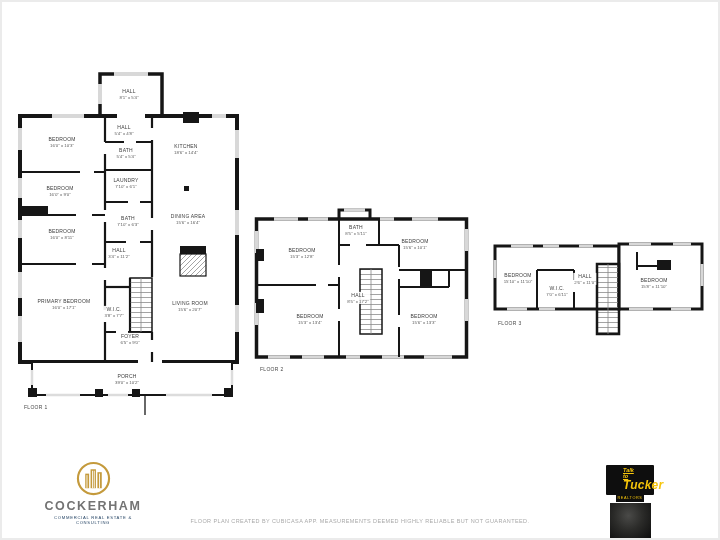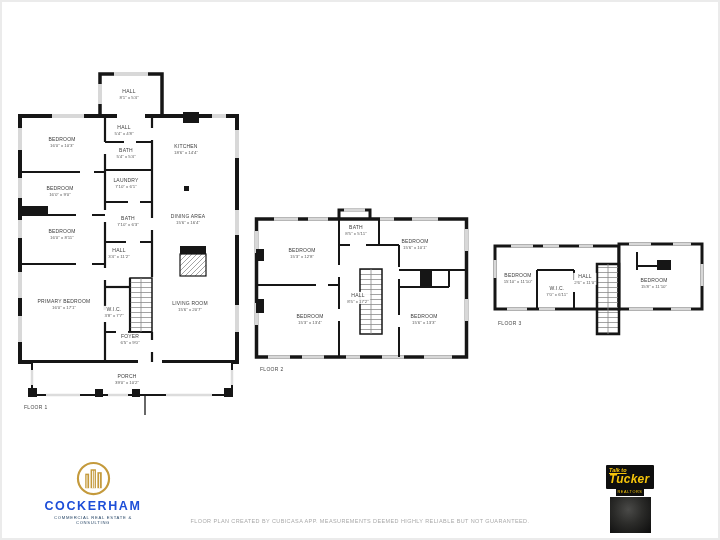--- a/index.html
+++ b/index.html
@@ -14,26 +14,26 @@
     white-space:nowrap;background:rgba(255,255,255,.92);padding:0 1px;
     line-height:1.3;z-index:5;
   }
   .room-name{display:block;font-size:5px;color:#3d3d3d;letter-spacing:.2px;}
   .room-dims{display:block;font-size:4.4px;color:#5a5a5a;}
   .floor-name{position:absolute;font-size:5px;color:#4a4a4a;letter-spacing:.3px;z-index:5;}
 
   
   .cockerham{position:absolute;left:36px;top:459px;width:110px;text-align:center;z-index:6;}
   .ck-icon{display:block;margin:0 auto 3px;}
-  .ck-name{font-size:12.5px;font-weight:bold;color:#1d4ed8;letter-spacing:1.6px;}
+  .ck-name{font-size:12.5px;font-weight:bold;color:#737373;letter-spacing:1.6px;}
   .ck-tag{font-size:4.2px;color:#1c3c5e;letter-spacing:.7px;margin-top:2px;}
 
   
   .tucker{position:absolute;left:604px;top:463px;width:48px;z-index:6;}
-  .tk-box{background:#0e0e0e;color:#f6c50a;padding:2px 3px 3px;border-radius:1px;}
+  .tk-box{background:#0e0e0e;color:#f6c50a;padding:2px 17px 3px;border-radius:1px;}
   .tk-talkto{font-size:5.5px;font-weight:bold;font-style:italic;text-decoration:underline;line-height:1.1;}
   .tk-tucker{font-size:12px;font-weight:bold;font-style:italic;line-height:1.05;letter-spacing:.2px;}
   .tk-realtors{background:#0e0e0e;color:#f6c50a;font-size:3.8px;text-align:center;width:28px;margin:0 auto;padding:1.5px 0;letter-spacing:.6px;}
   .tk-photo{width:41px;height:36px;margin:1px auto 0;
     background:radial-gradient(ellipse at 45% 35%, #4a4a48 0%, #2b2b29 45%, #0c0c0c 100%);}
 
   .disclaimer{position:absolute;left:0;right:0;top:516px;text-align:center;
     font-size:5.5px;color:#a9a9a9;letter-spacing:.4px;z-index:6;}
 </style>
 </head>

